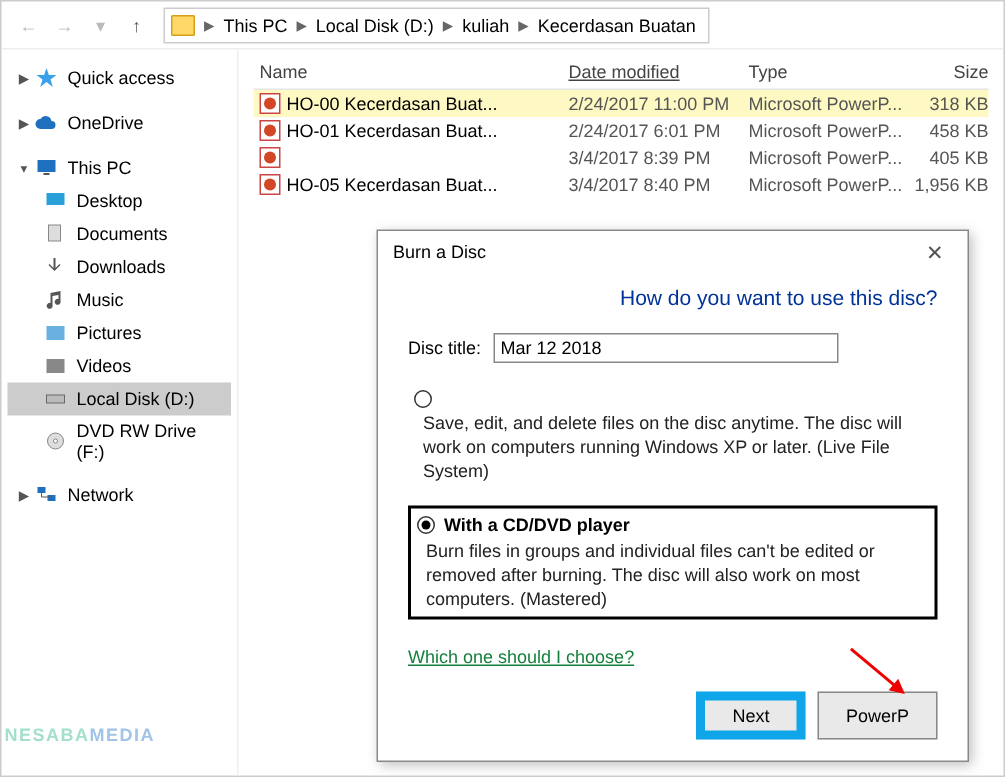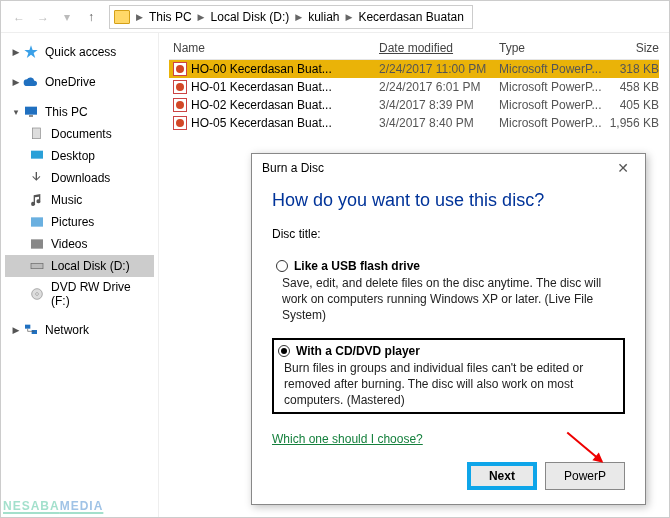--- a/index.html
+++ b/index.html
@@ -19,49 +19,49 @@
 .sb-child { padding-left: 24px; }
 .sb-group { margin-top: 8px; }
 .exp { width:10px; text-align:center; color:#555; margin-right:2px; font-size:9px;}
 .content { flex: 1; padding: 4px 10px; }
 .fhdr { display: flex; border-bottom: 1px solid #e5e5e5; color: #444; padding: 4px 0; }
 .fhdr .c1 { width: 210px; padding-left: 4px; }
 .fhdr .c2 { width: 120px; text-decoration: underline; }
 .fhdr .c3 { width: 110px; }
 .fhdr .c4 { width: 50px; text-align: right; }
 .frow { display: flex; padding: 2px 0; }
-.frow.sel { background: #eab308; }
+.frow.sel { background: #fef9c3; }
 .frow .c1 { width: 210px; display: flex; align-items: center; padding-left: 4px; }
 .frow .c2 { width: 120px; color: #555; }
 .frow .c3 { width: 110px; color: #555; }
 .frow .c4 { width: 50px; color: #555; text-align: right; }
 .ppt-ic { width: 14px; height: 14px; border: 1px solid #c44; background: #fff; position: relative; margin-right: 4px; flex-shrink: 0; }
 .ppt-ic::after { content: ""; position: absolute; left: 2px; top: 2px; width: 8px; height: 8px; background: #d24726; border-radius: 50%; }
 
 .dialog { position: absolute; left: 250px; top: 152px; width: 395px; background: #fff; border: 1px solid #888; box-shadow: 2px 2px 8px rgba(0,0,0,0.25); }
 .dlg-title { display: flex; justify-content: space-between; align-items: center; padding: 6px 10px; }
 .dlg-close { font-size: 14px; color: #555; cursor: pointer; padding: 0 6px; }
 .dlg-body { padding: 8px 20px 14px; }
-.dlg-heading { color: #003399; font-size: 18px; margin-bottom: 16px; }
+.dlg-heading { color: #003399; font-size: 14px; margin-bottom: 16px; text-align: right; }
 .dlg-row { display: flex; align-items: center; margin-bottom: 14px; }
 .dlg-row label { margin-right: 8px; }
 .dlg-row input[type=text] { border: 1px solid #888; padding: 2px 4px; width: 230px; }
 .opt { margin-bottom: 10px; padding: 4px; }
 .opt .ot { display: flex; align-items: center; }
 .opt .ot b { margin-left: 6px; }
 .opt .desc { margin-left: 6px; color: #222; margin-top: 2px; line-height: 1.35; }
 .opt.selected { border: 2px solid #000; }
 .radio { width: 12px; height: 12px; border: 1px solid #333; border-radius: 50%; position: relative; flex-shrink: 0; }
 .radio.on::after { content: ""; position: absolute; left: 2px; top: 2px; width: 6px; height: 6px; background: #000; border-radius: 50%; }
 .link { color: #15803d; text-decoration: underline; cursor: pointer; margin-top: 8px; display: inline-block; }
 .dlg-btns { display: flex; justify-content: flex-end; gap: 8px; margin-top: 16px; }
 .btn { border: 1px solid #888; background: #e9e9e9; padding: 3px 18px; cursor: pointer; }
-.btn.primary { border: 4px solid #0ea5e9; font-weight: bold; }
-
-.watermark { position: absolute; left: 2px; bottom: 0; font-size: 28px; font-weight: 700; letter-spacing: 1px; color: rgba(102,204,170,0.6); text-decoration: underline; }
+.btn.primary { border: 6px solid #0ea5e9; }
+
+.watermark { position: absolute; left: 2px; bottom: 16px; font-size: 28px; font-weight: 700; letter-spacing: 1px; color: rgba(102,204,170,0.6); }
 .watermark .nm2 { color: rgba(120,170,220,0.7); }
 .arrow { position: absolute; left: 561px; top: 445px; transform: rotate(40deg); }
 .arrow-line { width: 45px; height: 2px; background: #e00; }
 .arrow-head { position: absolute; right: -2px; top: -4px; width: 0; height: 0; border-left: 10px solid #e00; border-top: 5px solid transparent; border-bottom: 5px solid transparent; }
 .ic svg { width: 16px; height: 16px; }
 </style>
 </head>
 <body>
 
 <div class="toolbar">
@@ -111,32 +111,32 @@
             <svg viewBox="0 0 24 24">
               <rect x="3" y="4" width="18" height="12" fill="#2070c0"></rect>
               <rect x="9" y="17" width="6" height="2" fill="#555"></rect>
             </svg>
           </span>
         <span>This PC</span>
       </div>
       <div class="sb-item sb-child">
         <span class="ic">
             <svg viewBox="0 0 24 24">
+              <rect x="3" y="4" width="18" height="12" fill="#2aa0d8"></rect>
+            </svg>
+          </span>
+        <span>Desktop</span>
+      </div>
+      <div class="sb-item sb-child">
+        <span class="ic">
+            <svg viewBox="0 0 24 24">
               <rect x="5" y="3" width="12" height="16" fill="#ddd" stroke="#888"></rect>
             </svg>
           </span>
         <span>Documents</span>
-      </div>
-      <div class="sb-item sb-child">
-        <span class="ic">
-            <svg viewBox="0 0 24 24">
-              <rect x="3" y="4" width="18" height="12" fill="#2aa0d8"></rect>
-            </svg>
-          </span>
-        <span>Desktop</span>
       </div>
       <div class="sb-item sb-child">
         <span class="ic">
             <svg viewBox="0 0 24 24">
               <path fill="#555" d="M12 3v10l4-4 1 1-6 6-6-6 1-1 4 4V3h2z"></path>
             </svg>
           </span>
         <span>Downloads</span>
       </div>
       <div class="sb-item sb-child">
@@ -218,21 +218,20 @@
             <span class="ppt-ic"></span>
             <span>HO-01 Kecerdasan Buat...</span>
           </div>
           <div class="c2">2/24/2017 6:01 PM</div>
           <div class="c3">Microsoft PowerP...</div>
           <div class="c4">458 KB</div>
         </div>
         <div class="frow">
           <div class="c1">
             <span class="ppt-ic"></span>
-            <span>HO-02 Kecerdasan Buat...</span>
           </div>
           <div class="c2">3/4/2017 8:39 PM</div>
           <div class="c3">Microsoft PowerP...</div>
           <div class="c4">405 KB</div>
         </div>
         <div class="frow">
           <div class="c1">
             <span class="ppt-ic"></span>
             <span>HO-05 Kecerdasan Buat...</span>
           </div>
@@ -246,25 +245,25 @@
 
 <div class="dialog">
   <div class="dlg-title">
     <span>Burn a Disc</span>
     <span class="dlg-close">✕</span>
   </div>
   <div class="dlg-body">
     <div class="dlg-heading">How do you want to use this disc?</div>
     <div class="dlg-row">
       <label>Disc title:</label>
+      <input type="text" value="Mar 12 2018" style="">
     </div>
     <div class="opt">
       <div class="ot">
         <span class="radio"></span>
-        <b>Like a USB flash drive</b>
       </div>
       <div class="desc">Save, edit, and delete files on the disc anytime. The disc will work on computers running Windows XP or later. (Live File System)</div>
     </div>
     <div class="opt selected">
       <div class="ot">
         <span class="radio on"></span>
         <b>With a CD/DVD player</b>
       </div>
       <div class="desc">Burn files in groups and individual files can't be edited or removed after burning. The disc will also work on most computers. (Mastered)</div>
     </div>

